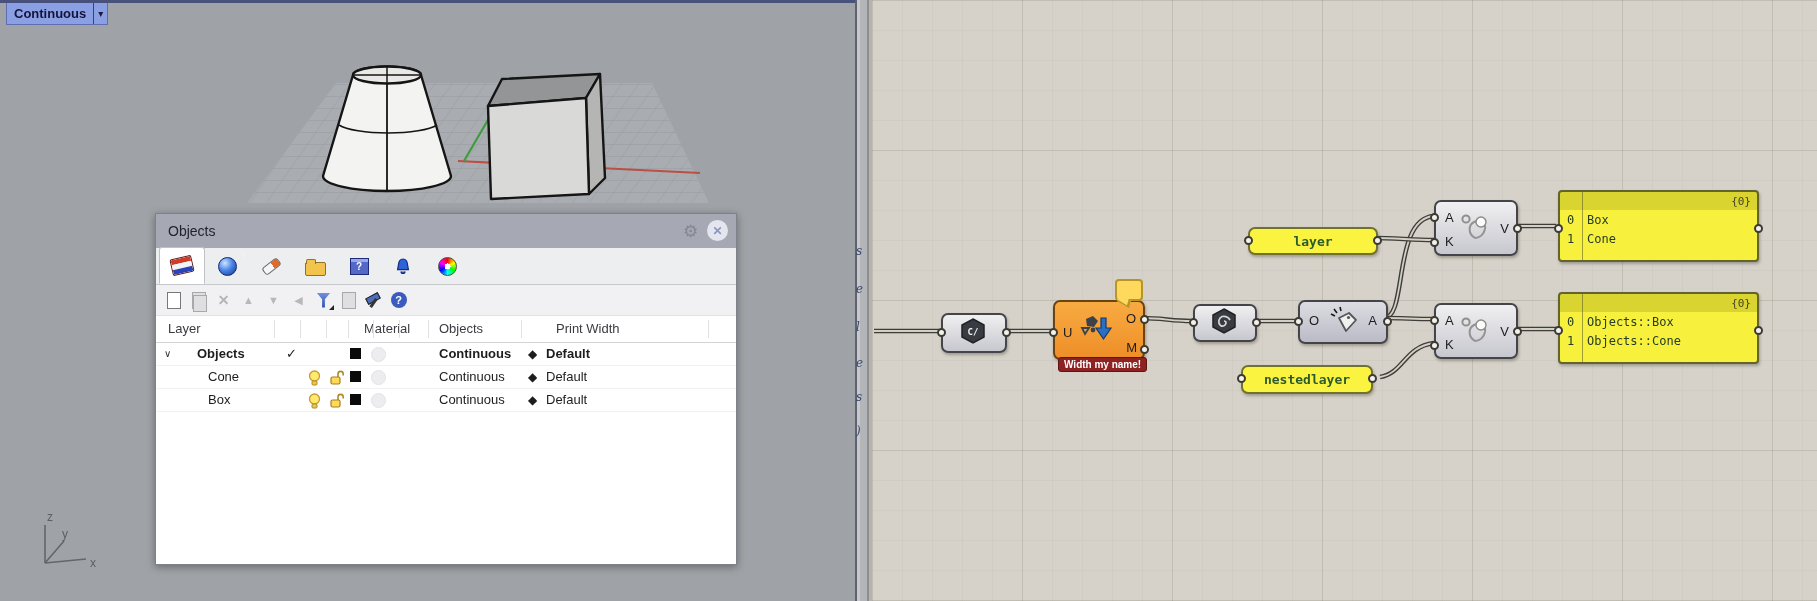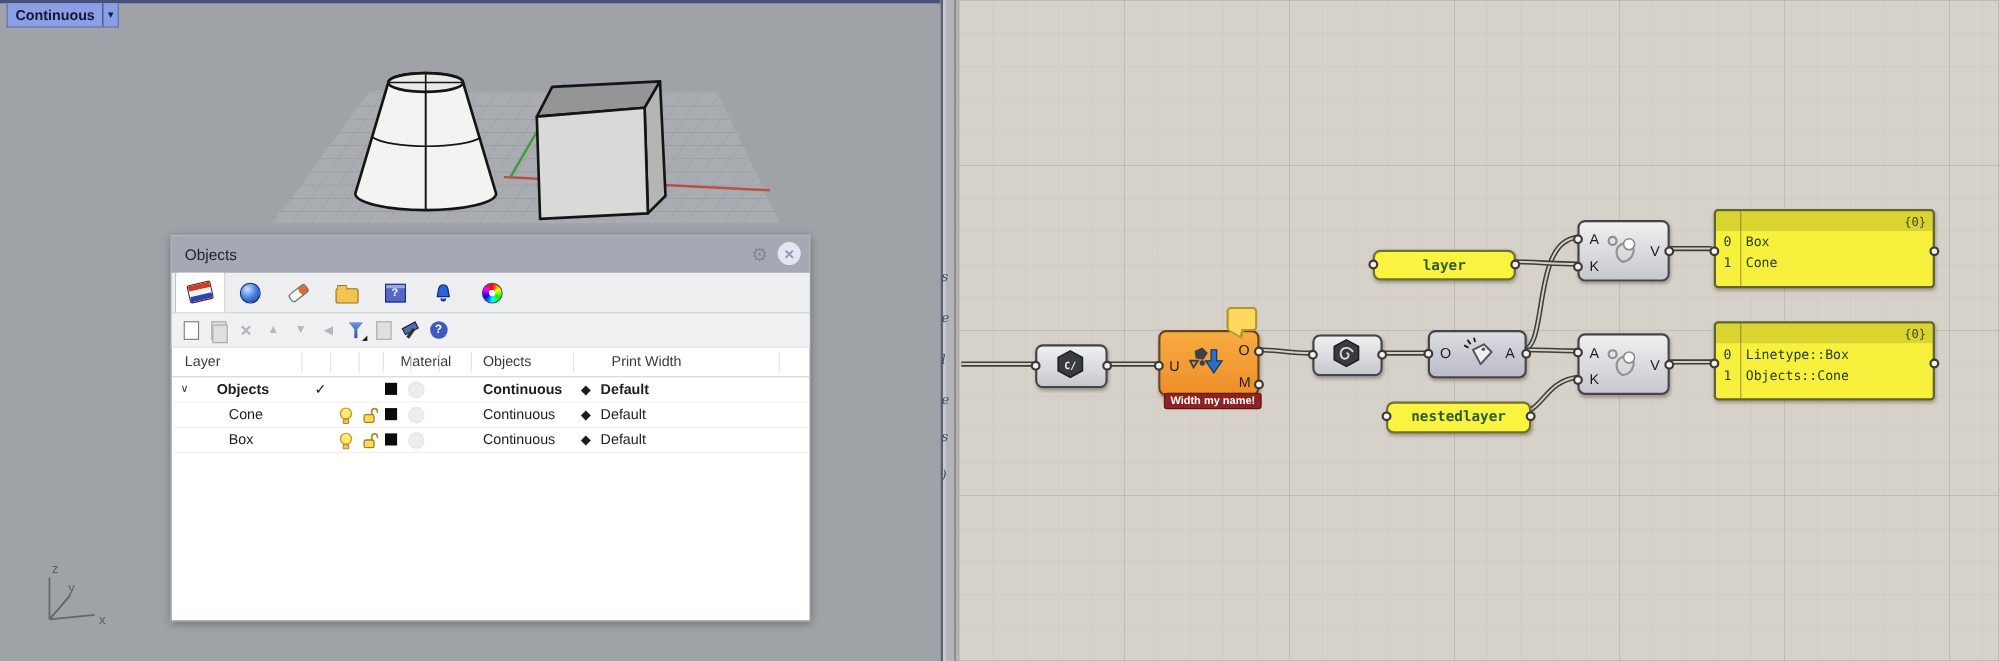--- a/index.html
+++ b/index.html
@@ -447,21 +447,21 @@
       <span class="nub" style="left:-6px;top:36px"></span>
       <span class="nub" style="right:-6px;top:22px"></span>
     </div>
 
     <div class="capsule" style="left:376px;top:227px;width:126px;height:24px">
       <span>layer</span>
       <span class="nub" style="left:-6px;top:7px"></span>
       <span class="nub" style="right:-6px;top:7px"></span>
     </div>
 
-    <div class="capsule" style="left:388px;top:365px;width:128px;height:25px">
+    <div class="capsule" style="left:369px;top:365px;width:128px;height:25px">
       <span>nestedlayer</span>
       <span class="nub" style="left:-6px;top:7px"></span>
       <span class="nub" style="right:-6px;top:7px"></span>
     </div>
 
     <div class="ghpanel" style="left:686px;top:190px;width:197px;height:68px">
       <div class="ghp-vline"></div>
       <div class="ghp-head">
           <span>{0}</span>
         </div>
@@ -477,21 +477,21 @@
       <span class="nub" style="right:-6px;top:32px"></span>
     </div>
 
     <div class="ghpanel" style="left:686px;top:292px;width:197px;height:68px">
       <div class="ghp-vline"></div>
       <div class="ghp-head">
           <span>{0}</span>
         </div>
       <div class="ghp-row">
         <span class="ghp-idx">0</span>
-          <span class="ghp-val">Linetype::Box</span>
+          <span class="ghp-val">Objects::Box</span>
       </div>
       <div class="ghp-row">
         <span class="ghp-idx">1</span>
           <span class="ghp-val">Objects::Cone</span>
       </div>
       <span class="nub" style="left:-6px;top:32px"></span>
       <span class="nub" style="right:-6px;top:32px"></span>
     </div>
 
   </div>

